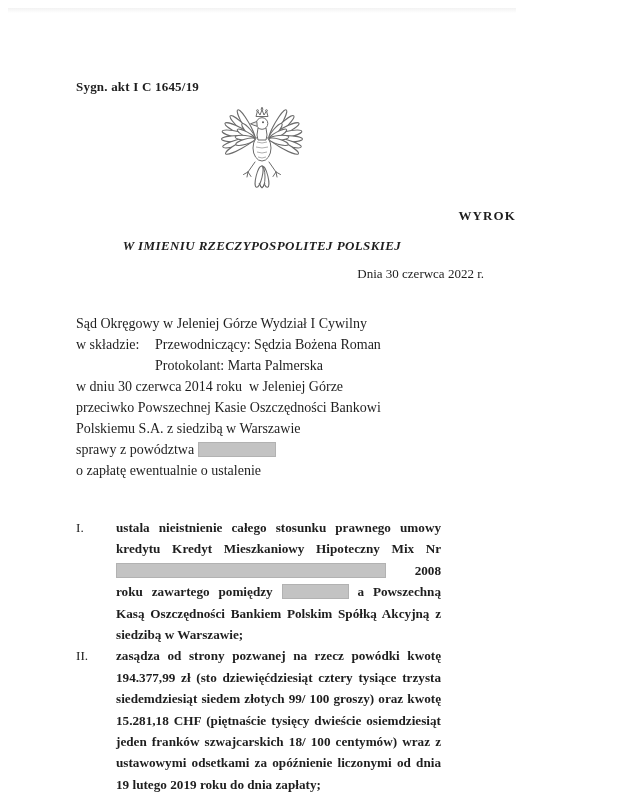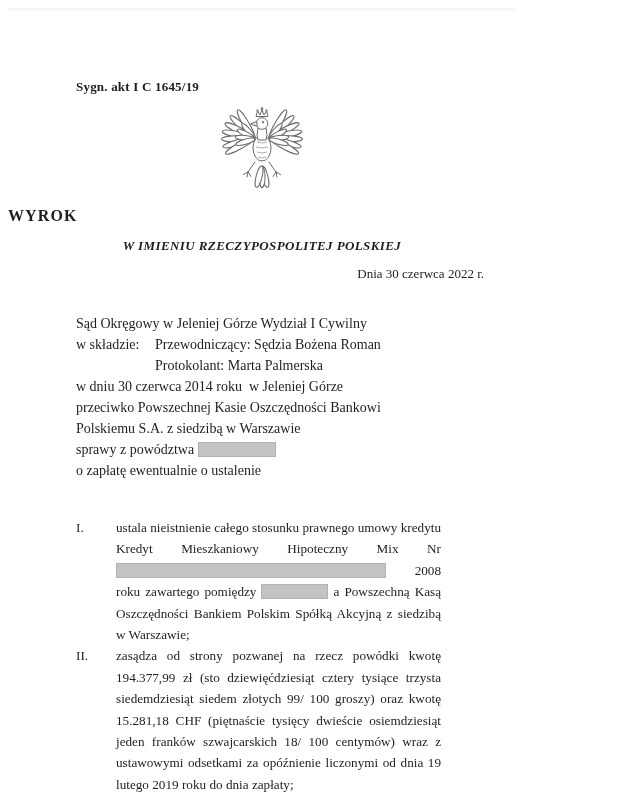--- a/index.html
+++ b/index.html
@@ -22,23 +22,23 @@
     letter-spacing: 0.2px;
   }
   .emblem-wrap {
     margin-top: 8px;
     height: 100px;
     text-align: center;
   }
   .emblem-wrap svg { display: inline-block; }
   .title {
     margin-top: 4px;
-    text-align: left;
+    text-align: right;
     font-weight: bold;
-    font-size: 16px;
+    font-size: 13px;
     letter-spacing: 1.1px;
     line-height: 16px;
   }
   .subtitle {
     margin-top: 14px;
     text-align: center;
     font-weight: bold;
     font-size: 13px;
     letter-spacing: 0.4px;
     line-height: 16px;
@@ -71,21 +71,21 @@
   .redaction.party    { width: 67px;  height: 15px; }
   .ruling {
     margin: 36px 75px 0 68px;
     padding: 0;
     list-style: none;
     font-size: 13.2px;
     line-height: 21.4px;
   }
   .ruling-item { display: flex; }
   .numeral { flex: 0 0 40px; width: 40px; }
-  .item-text { flex: 1; text-align: justify; }
+  .item-text { flex: 1; text-align: justify; font-weight: bold; }
 </style>
 </head>
 <body>
 
 <div class="page">
 
   <div class="case-number">Sygn. akt I C 1645/19</div>
 
   <div class="emblem-wrap">
     <svg width="100" height="98" viewBox="0 0 100 92" aria-hidden="true">

